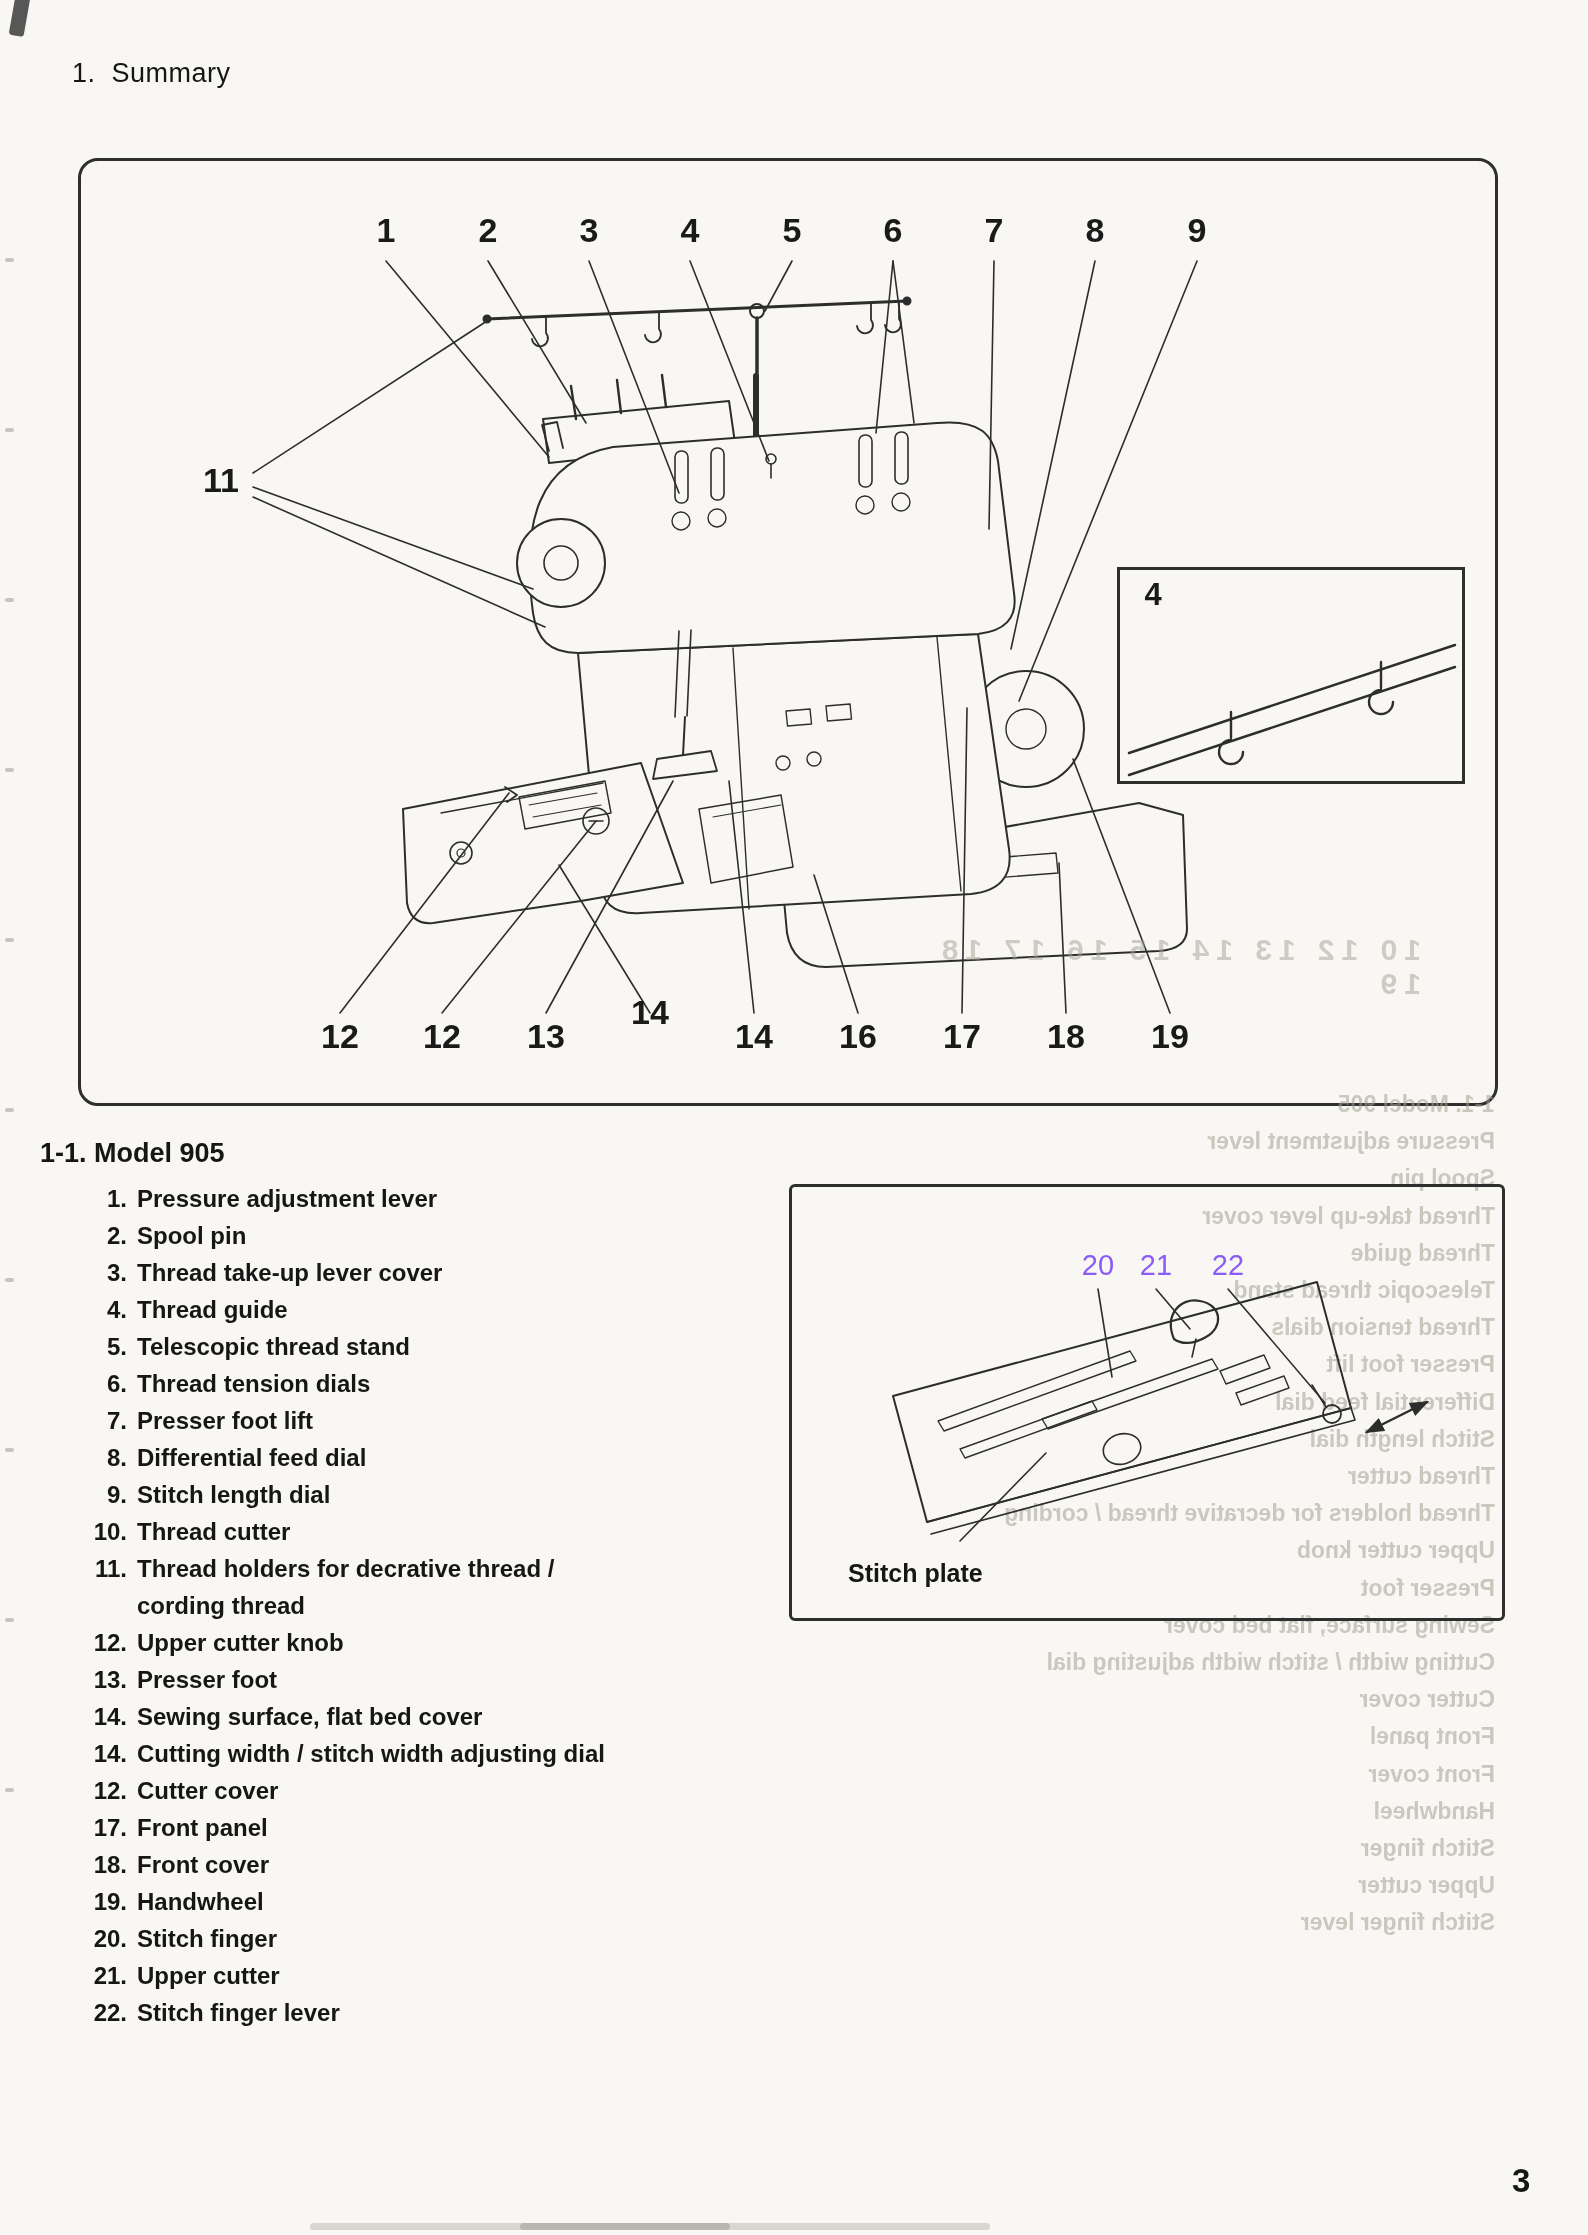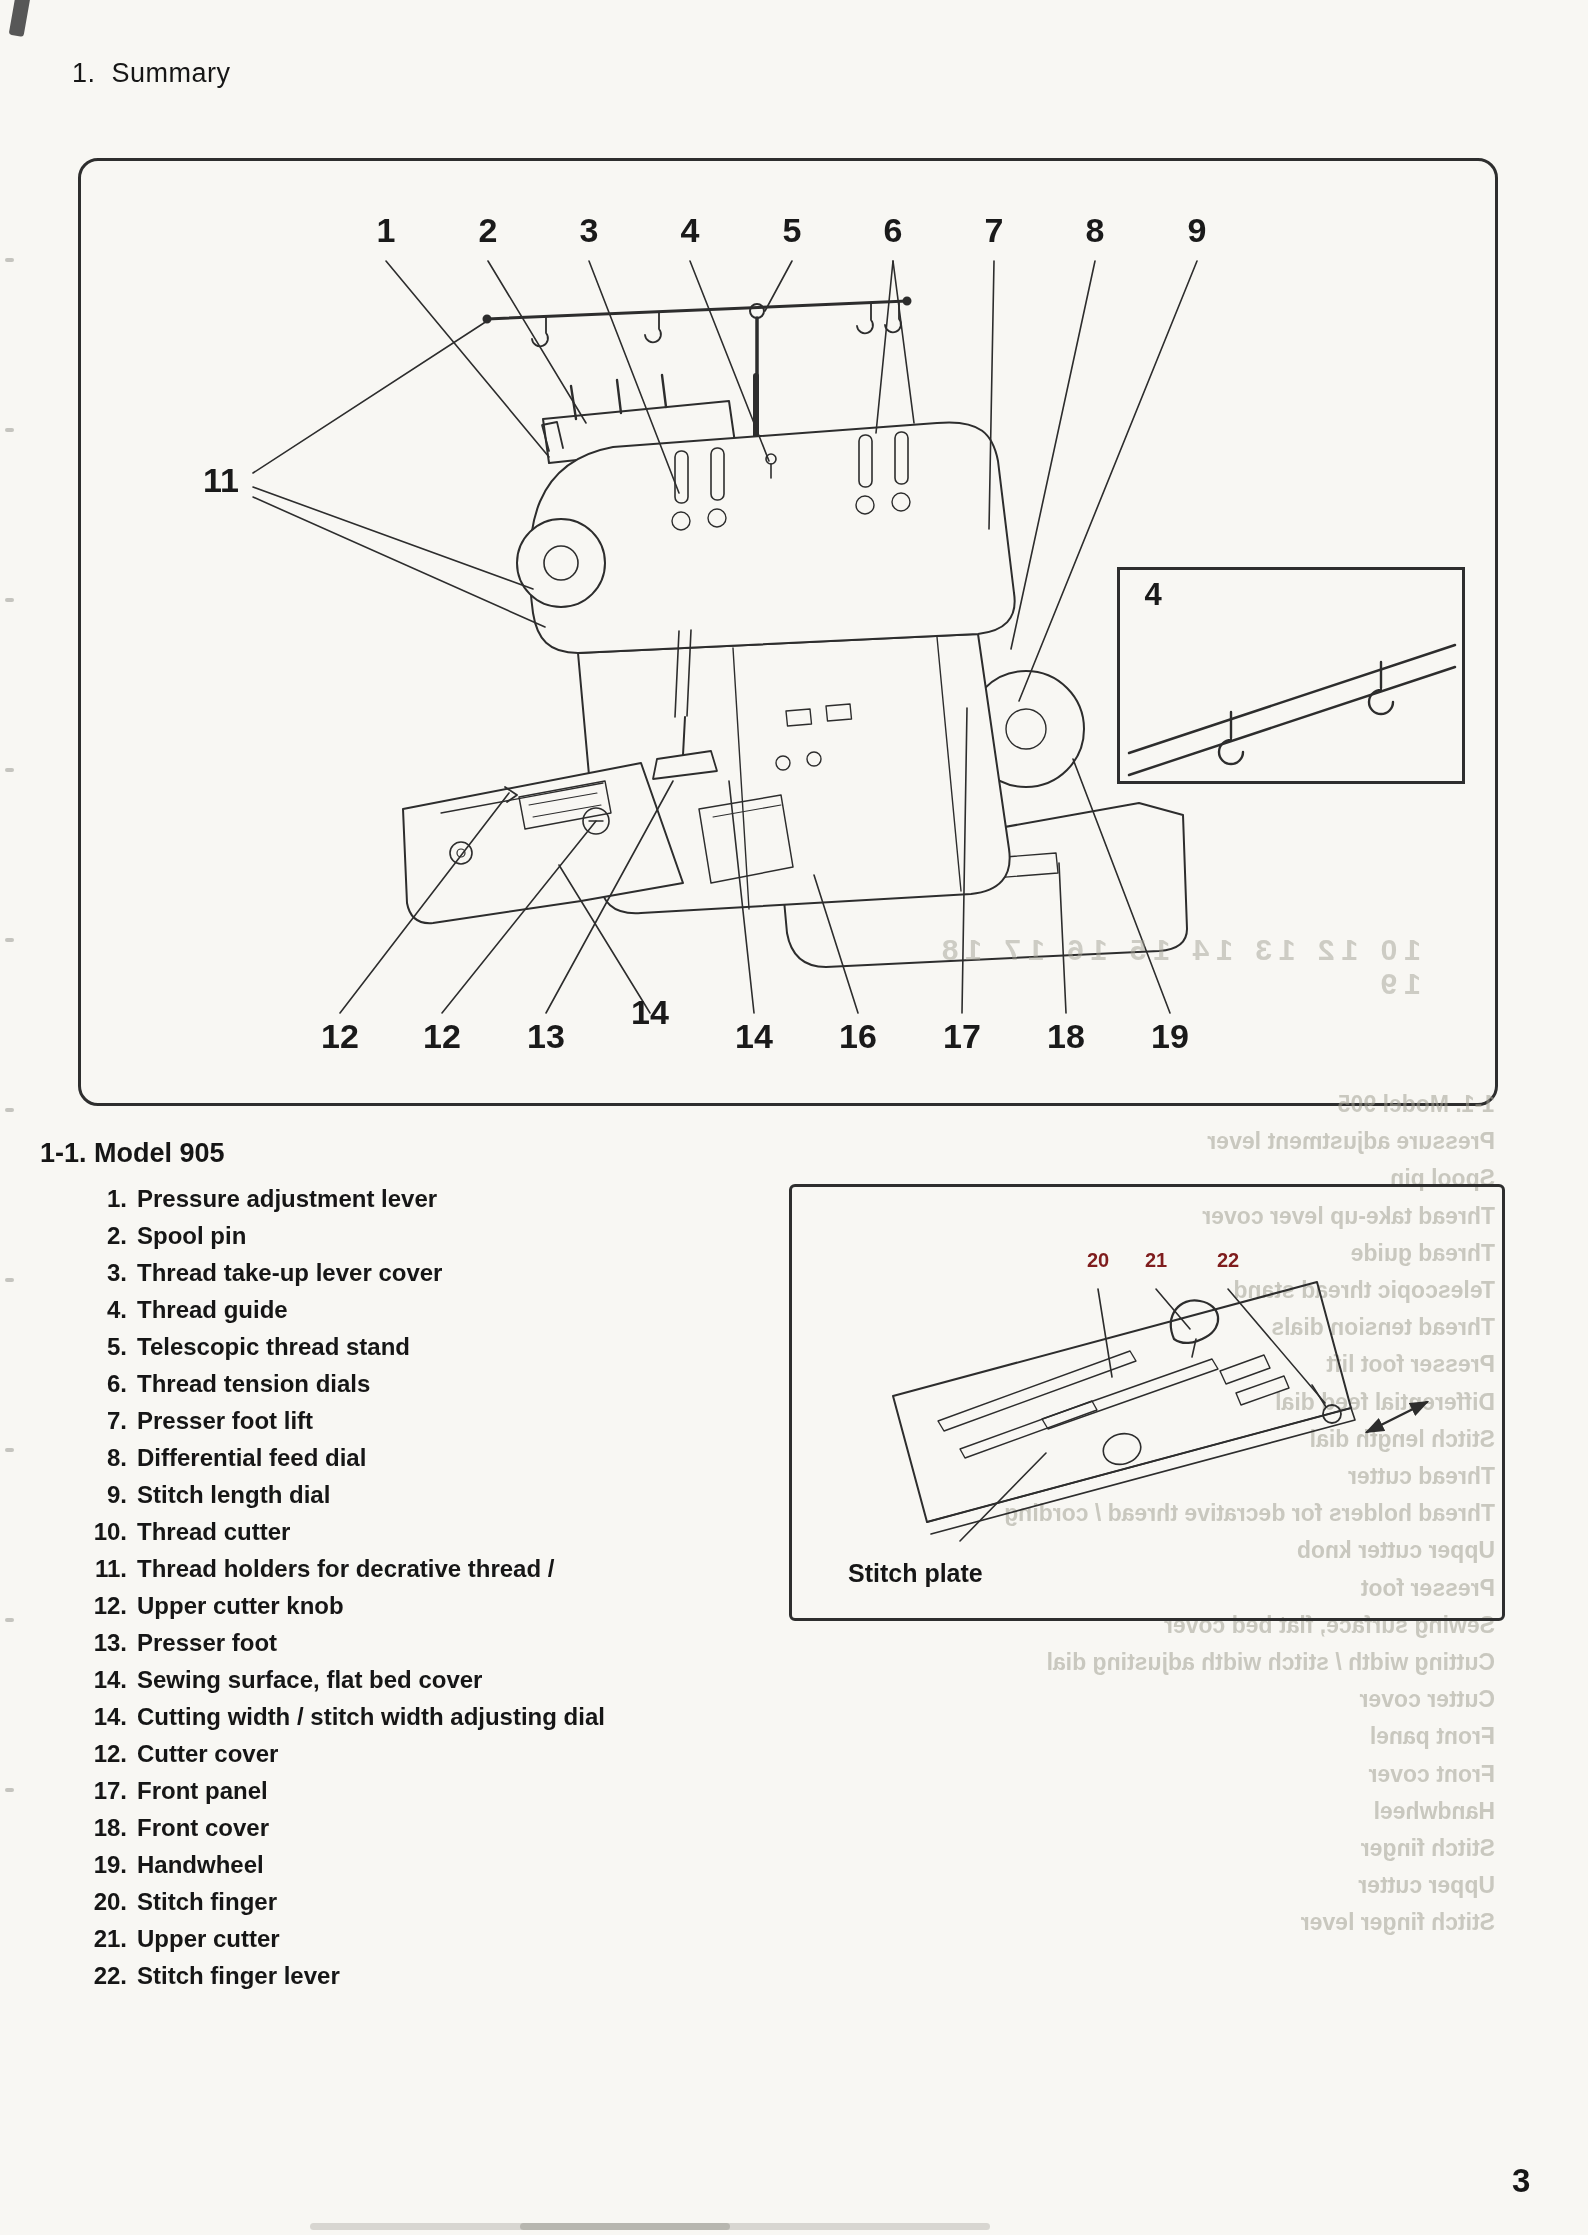--- a/index.html
+++ b/index.html
@@ -15,21 +15,21 @@
 
   .title { position:absolute; left:72px; top:58px; font-size:27px; font-weight:normal; word-spacing:8px; letter-spacing:.5px; }
 
   
   .main-box { position:absolute; left:78px; top:158px; width:1420px; height:948px; border:3px solid #2e2e2e; border-radius:20px; }
   .main-box svg { position:absolute; left:0; top:0; width:100%; height:100%; }
   .inset-box { position:absolute; left:1036px; top:406px; width:348px; height:217px; border:3px solid #2e2e2e; }
 
   .co { position:absolute; transform:translateX(-50%); font-size:34px; font-weight:600; color:#1a1a1a; }
   .co-inset { font-size:31px; }
-  .co2 { position:absolute; transform:translateX(-50%); font-size:20px; font-weight:700; color:#7f1d1d; }
+  .co2 { position:absolute; transform:translateX(-50%); font-size:29px; font-weight:400; color:#8b5cf6; }
 
   .bleed-nums { position:absolute; left:800px; top:772px; width:540px; transform:scaleX(-1);
     color:#a3a296; opacity:.5; font-size:30px; letter-spacing:7px; filter:blur(.5px); font-weight:600; }
 
   
   .section-heading { position:absolute; left:40px; top:1138px; font-size:27px; font-weight:bold; }
   .parts-list { position:absolute; left:75px; top:1180px; list-style:none; font-size:24px; line-height:37px; font-weight:600; }
   .parts-list li { display:flex; }
   .parts-list .num { flex:none; width:62px; text-align:right; padding-right:10px; }
   .parts-list .lbl2 { display:block; }
@@ -229,21 +229,21 @@
     <li>
         <span class="num">9.</span>
         <span><span>Stitch length dial</span><span class="lbl2"></span></span>
       </li>
     <li>
         <span class="num">10.</span>
         <span><span>Thread cutter</span><span class="lbl2"></span></span>
       </li>
     <li>
         <span class="num">11.</span>
-        <span><span>Thread holders for decrative thread /</span></span>
+        <span><span>Thread holders for decrative thread /</span><span class="lbl2">cording thread</span></span>
       </li>
     <li>
         <span class="num">12.</span>
         <span><span>Upper cutter knob</span><span class="lbl2"></span></span>
       </li>
     <li>
         <span class="num">13.</span>
         <span><span>Presser foot</span><span class="lbl2"></span></span>
       </li>
     <li>

